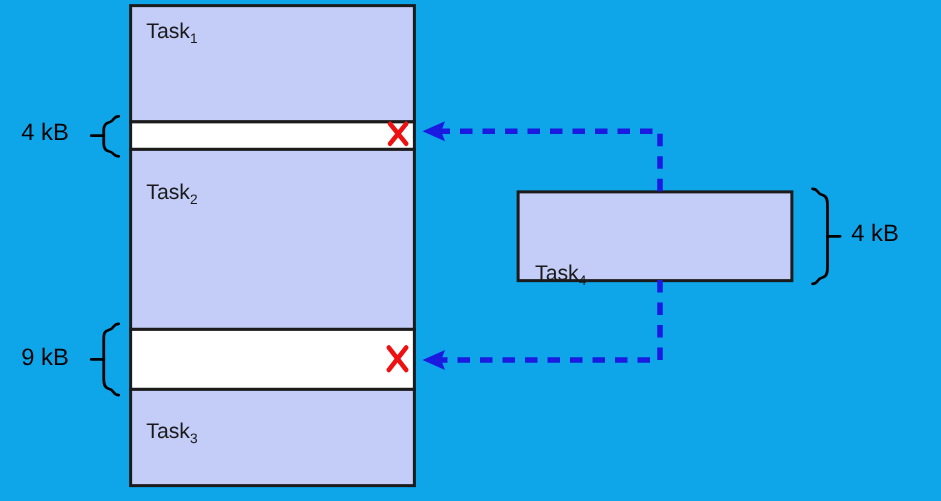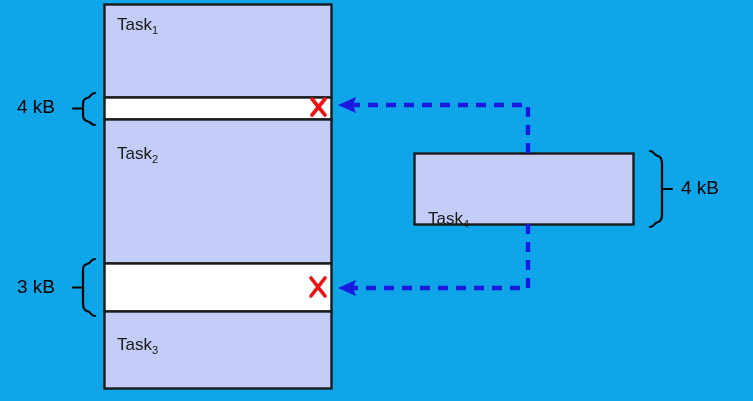--- a/index.html
+++ b/index.html
@@ -121,17 +121,17 @@
   <div class="blk-label" style="left:117px; top:336px;">
     <span>Task</span><sub>3</sub>
   </div>
 
   <div class="blk-label" style="left:428px; top:166px;margin-top:44px;">
     <span>Task</span><sub>4</sub>
   </div>
 
   <div class="size-label" style="left:17px; top:97px;">4 kB</div>
 
-  <div class="size-label" style="left:17px; top:277px;">3 kB</div>
+  <div class="size-label" style="left:17px; top:277px;">9 kB</div>
 
   <div class="size-label" style="left:681px; top:178px;">4 kB</div>
 
 </div>
 
 </body></html>

